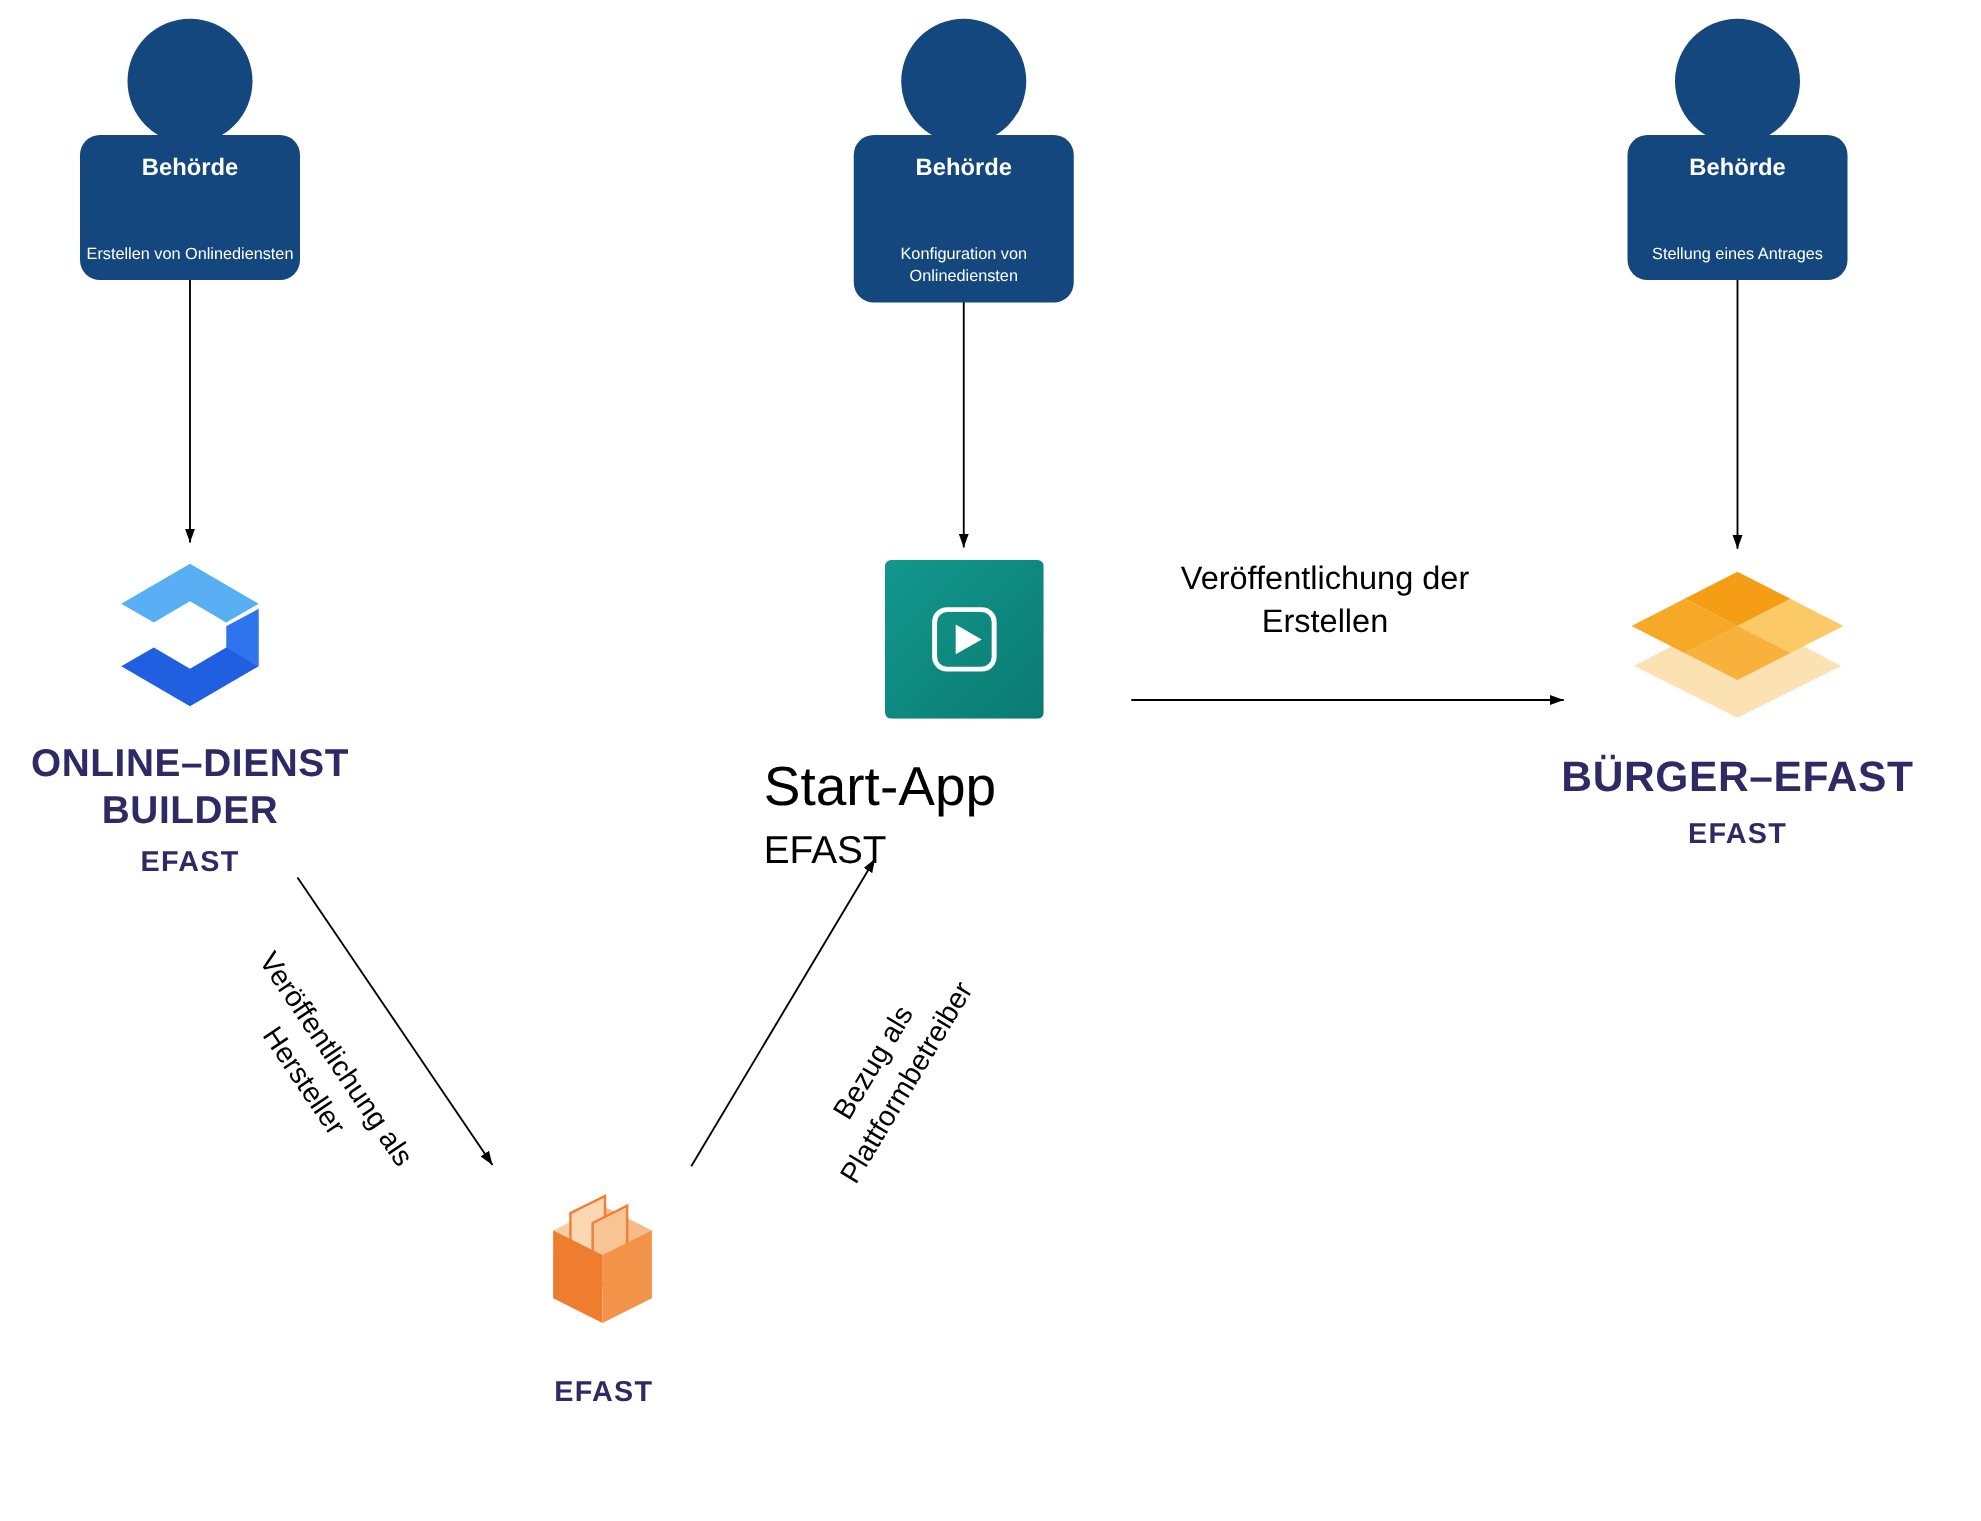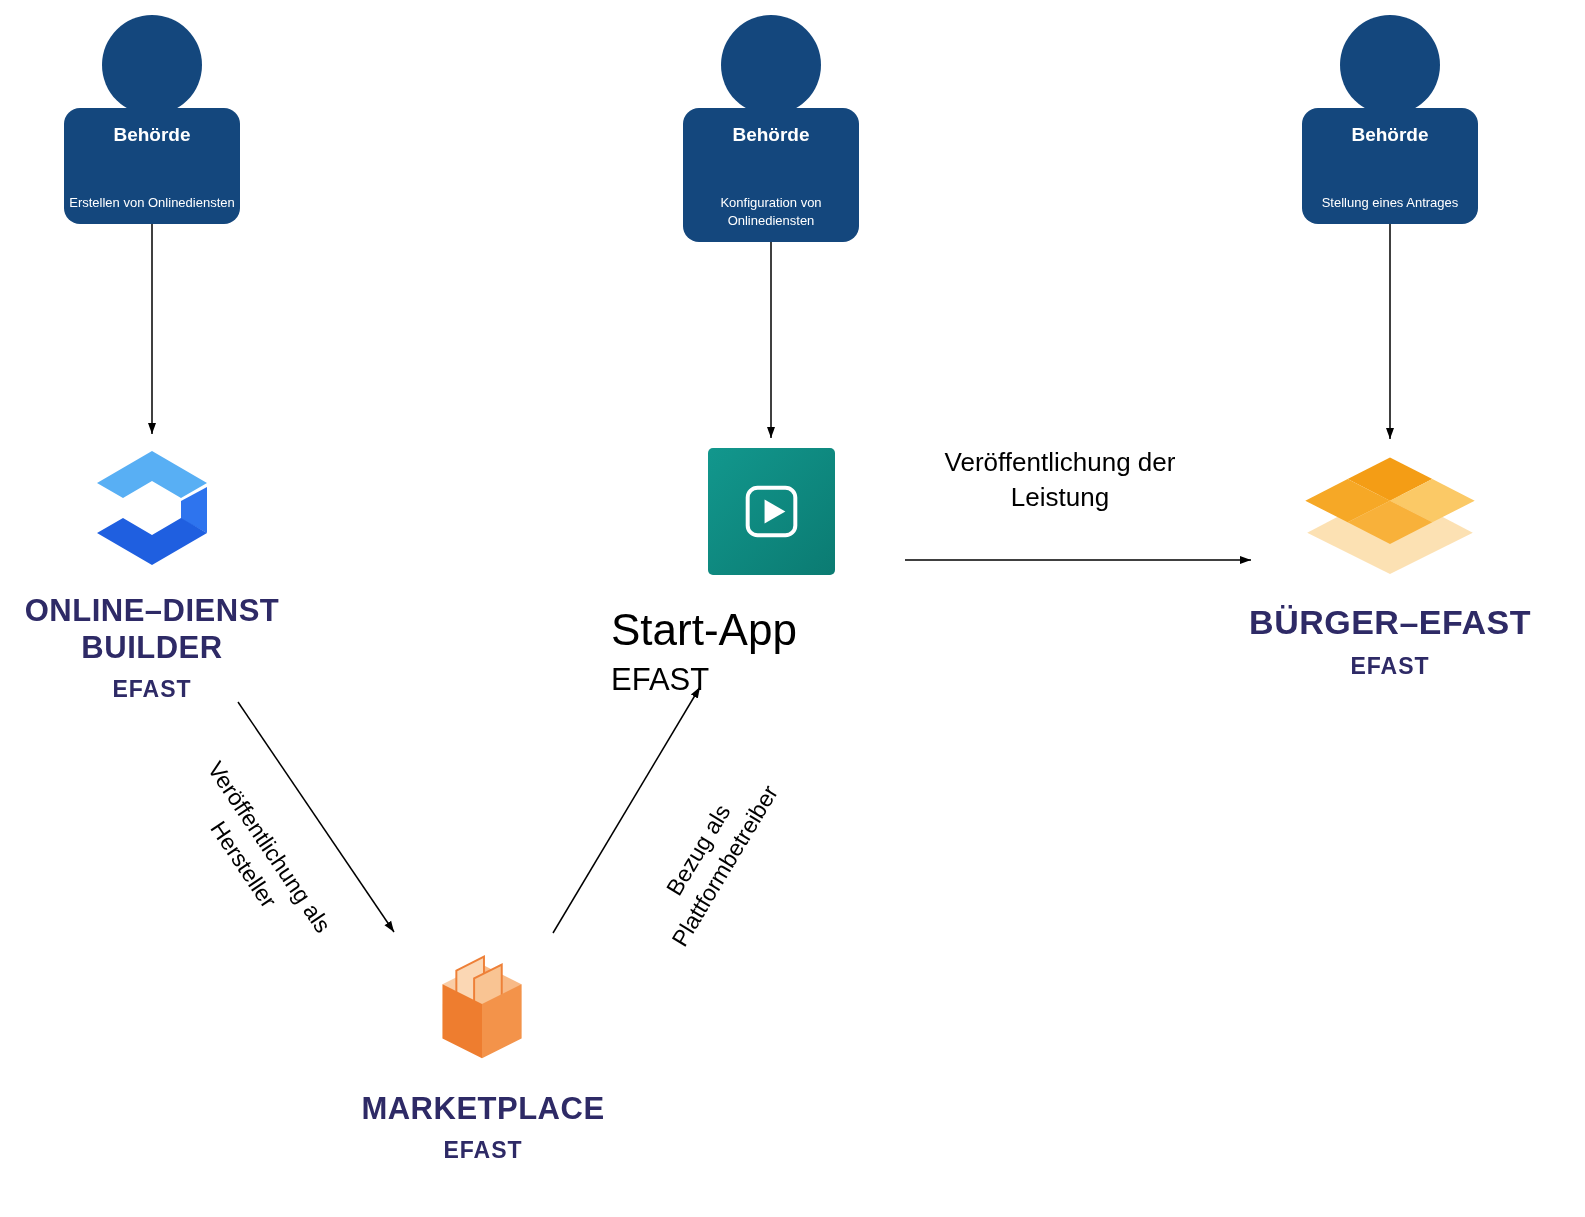--- a/index.html
+++ b/index.html
@@ -135,32 +135,31 @@
     <div class="startapp-name">Start-App</div>
     <div class="startapp-brand">EFAST</div>
   </div>
 
   <div class="comp-label" style="left:1205px; top:602px; width:370px;">
     <div class="comp-name-lg">BÜRGER–EFAST</div>
     <div class="comp-brand">EFAST</div>
   </div>
 
   <div class="comp-label" style="left:323px; top:1090px; width:320px;">
-    <div class="comp-name">MARKETPLACE</div>
     <div class="comp-brand">EFAST</div>
   </div>
 
   <div class="edge-label small" style="left:256px; top:856px; transform:translate(-50%,-50%) rotate(56deg);">
     <div>Veröffentlichung als</div>
     <div>Hersteller</div>
   </div>
 
   <div class="edge-label small" style="left:712px; top:858px; transform:translate(-50%,-50%) rotate(-59deg);">
     <div>Bezug als</div>
     <div>Plattformbetreiber</div>
   </div>
 
   <div class="edge-label plain" style="left:1060px; top:480px; transform:translate(-50%,-50%);">
     <div>Veröffentlichung der</div>
-    <div>Leistung</div>
+    <div>Erstellen</div>
   </div>
 
 </div>
 
 </body></html>

